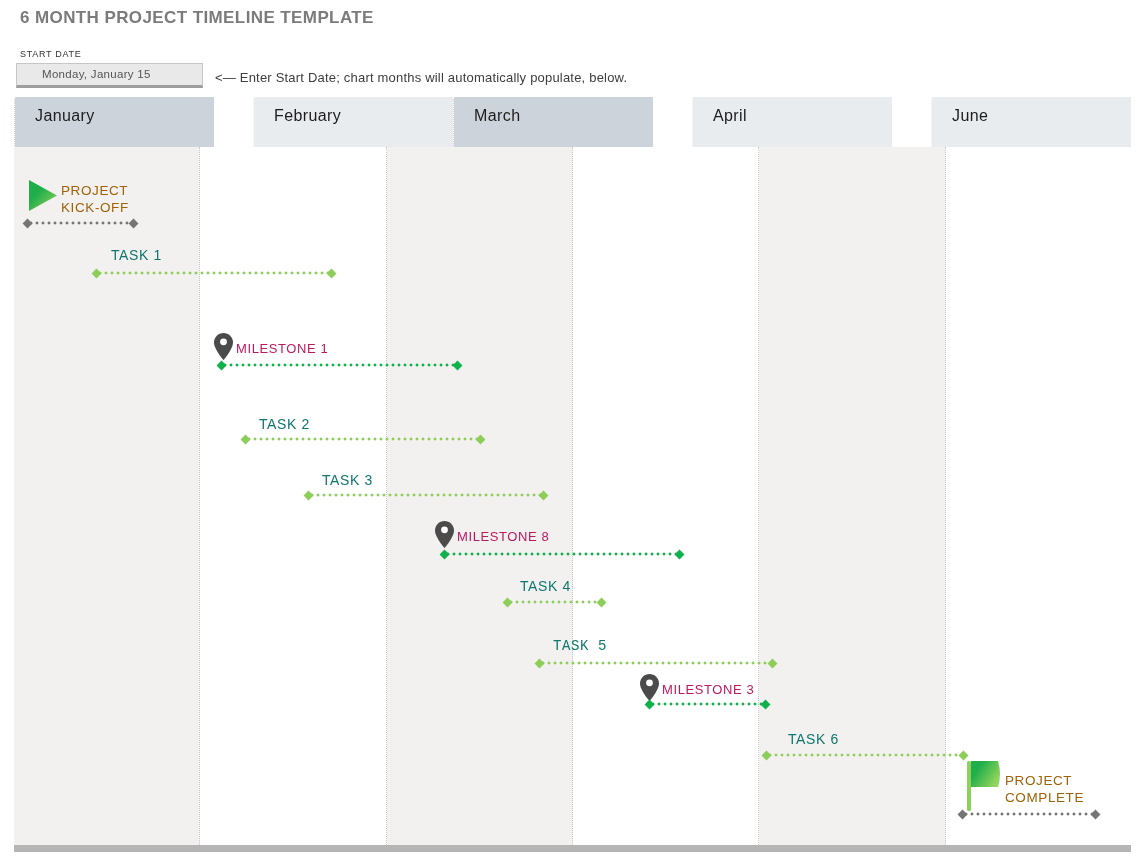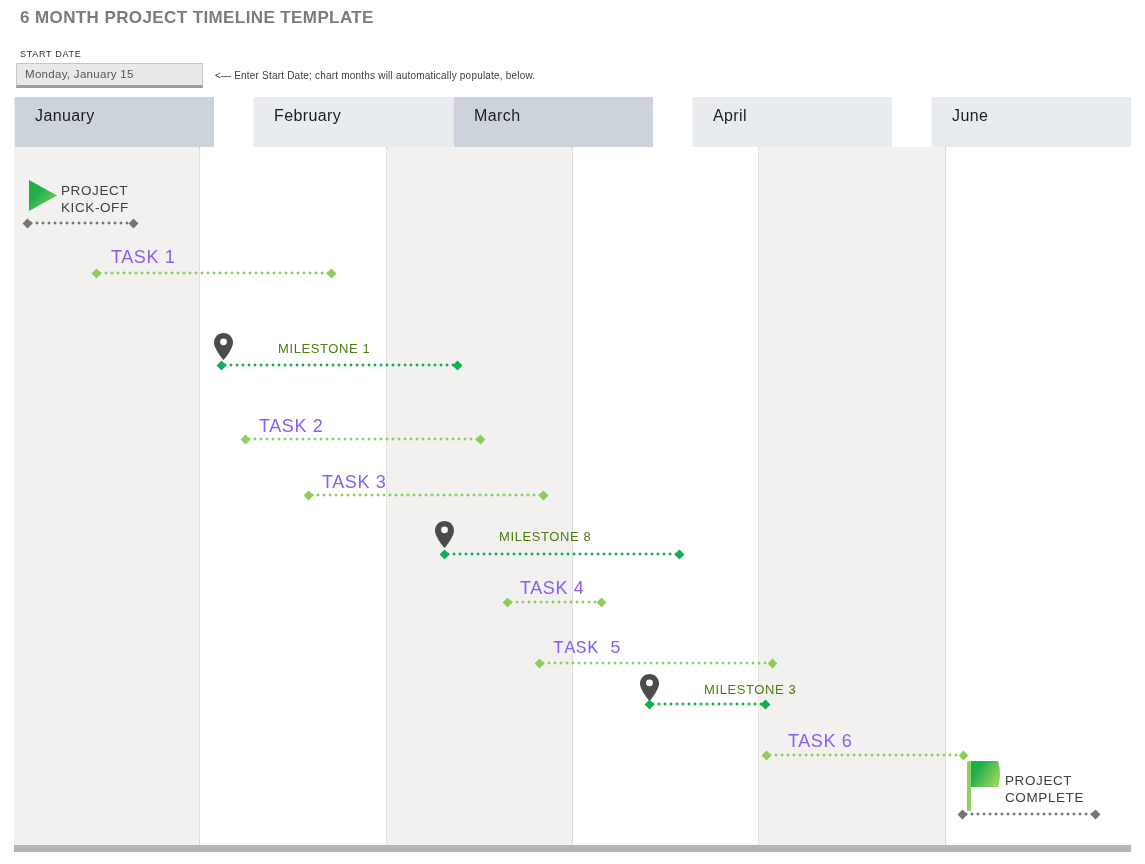--- a/index.html
+++ b/index.html
@@ -6,22 +6,22 @@
   body{
     width:1145px;height:864px;position:relative;background:#ffffff;
     font-family:"Liberation Sans", sans-serif;
     --task-line:#8DCE5A; --milestone-line:#0EB14C; --marker-gray:#757575;
     --header-dark:#CDD3DA; --header-light:#E9ECEF; --column-shade:#F2F1EF;
   }
   .page-title{position:absolute;left:20px;top:8px;font-size:17px;font-weight:bold;color:#7b7b7b;letter-spacing:.4px;}
   .sd-label{position:absolute;left:20px;top:49px;font-size:9px;color:#333;letter-spacing:.7px;}
   .date-box{position:absolute;left:16px;top:63px;width:187px;height:25px;box-sizing:border-box;
     background:#e9e9e9;border:1px solid #c6c6c6;border-bottom:3px solid #9e9e9e;
-    font-size:11.5px;color:#555;padding-left:8px;line-height:20px;letter-spacing:.3px;}
-  .hint{position:absolute;left:215px;top:70px;font-size:10px;color:#3d3d3d;letter-spacing:.2px;}
+    font-size:11.5px;color:#555;padding-left:25px;line-height:20px;letter-spacing:.3px;}
+  .hint{position:absolute;left:215px;top:70px;font-size:13px;color:#3d3d3d;letter-spacing:.2px;}
 
   .chart{position:absolute;left:14px;top:97px;width:1117px;}
   .chart-header{display:flex;height:50px;}
   .chart-header .mcell{flex:1;box-sizing:border-box;font-size:16px;color:#1c1c1c;
     line-height:38px;padding-left:20px;letter-spacing:.4px;border-left:1px dotted #ffffff;}
   .mcell.dark{background:var(--header-dark);} .mcell.light{background:var(--header-light);margin-left:39px;}
 
   .chart-body{position:relative;height:698px;overflow:hidden;}
   .cols{position:absolute;inset:0;display:flex;}
   .cols .col{flex:1;border-right:1px dotted #c9c9c9;box-sizing:border-box;}
@@ -32,23 +32,23 @@
   .dotline{position:absolute;height:4px;
     background-image:radial-gradient(circle, currentColor 1.3px, transparent 1.7px);
     background-size:6px 4px;background-repeat:repeat-x;background-position:left center;}
   .dotline::before,.dotline::after{content:"";position:absolute;width:7px;height:7px;
     background:currentColor;transform:rotate(45deg);top:-1.5px;}
   .dotline::before{left:-4px;} .dotline::after{right:-4px;}
   .task-line{color:var(--task-line);}
   .ms-line{color:var(--milestone-line);}
   .gray-line{color:var(--marker-gray);}
 
-  .task-label{position:absolute;font-size:18px;color:#8b5cf6;letter-spacing:.6px;white-space:nowrap;}
-  .ms-label{position:absolute;font-size:13px;color:#4d7c0f;letter-spacing:.6px;white-space:nowrap;margin-left:42px;}
-  .big-label{position:absolute;font-size:13.5px;color:#404040;letter-spacing:.6px;line-height:17px;white-space:nowrap;}
+  .task-label{position:absolute;font-size:14px;color:#0f766e;letter-spacing:.6px;white-space:nowrap;}
+  .ms-label{position:absolute;font-size:13px;color:#be185d;letter-spacing:.6px;white-space:nowrap;}
+  .big-label{position:absolute;font-size:13.5px;color:#a16207;letter-spacing:.6px;line-height:17px;white-space:nowrap;}
   .pin{position:absolute;width:19px;height:27px;}
   .icon-abs{position:absolute;}
 
   .bottom-bar{height:7px;background:#b5b5b5;}
 </style>
 </head>
 <body style="--task-line: #8DCE5A; --milestone-line: #0EB14C; --marker-gray: #757575; --header-dark: #CDD3DA; --header-light: #E9ECEF; --column-shade: #F2F1EF; --icon-green-dark: #1FAE4A; --icon-green-light: #93D45C; --pin-gray: #4B4B4B; --bottom-bar: #B5B5B5;">
 
 <div class="page-title">6 MONTH PROJECT TIMELINE TEMPLATE</div>
 <div class="sd-label">START DATE</div>

